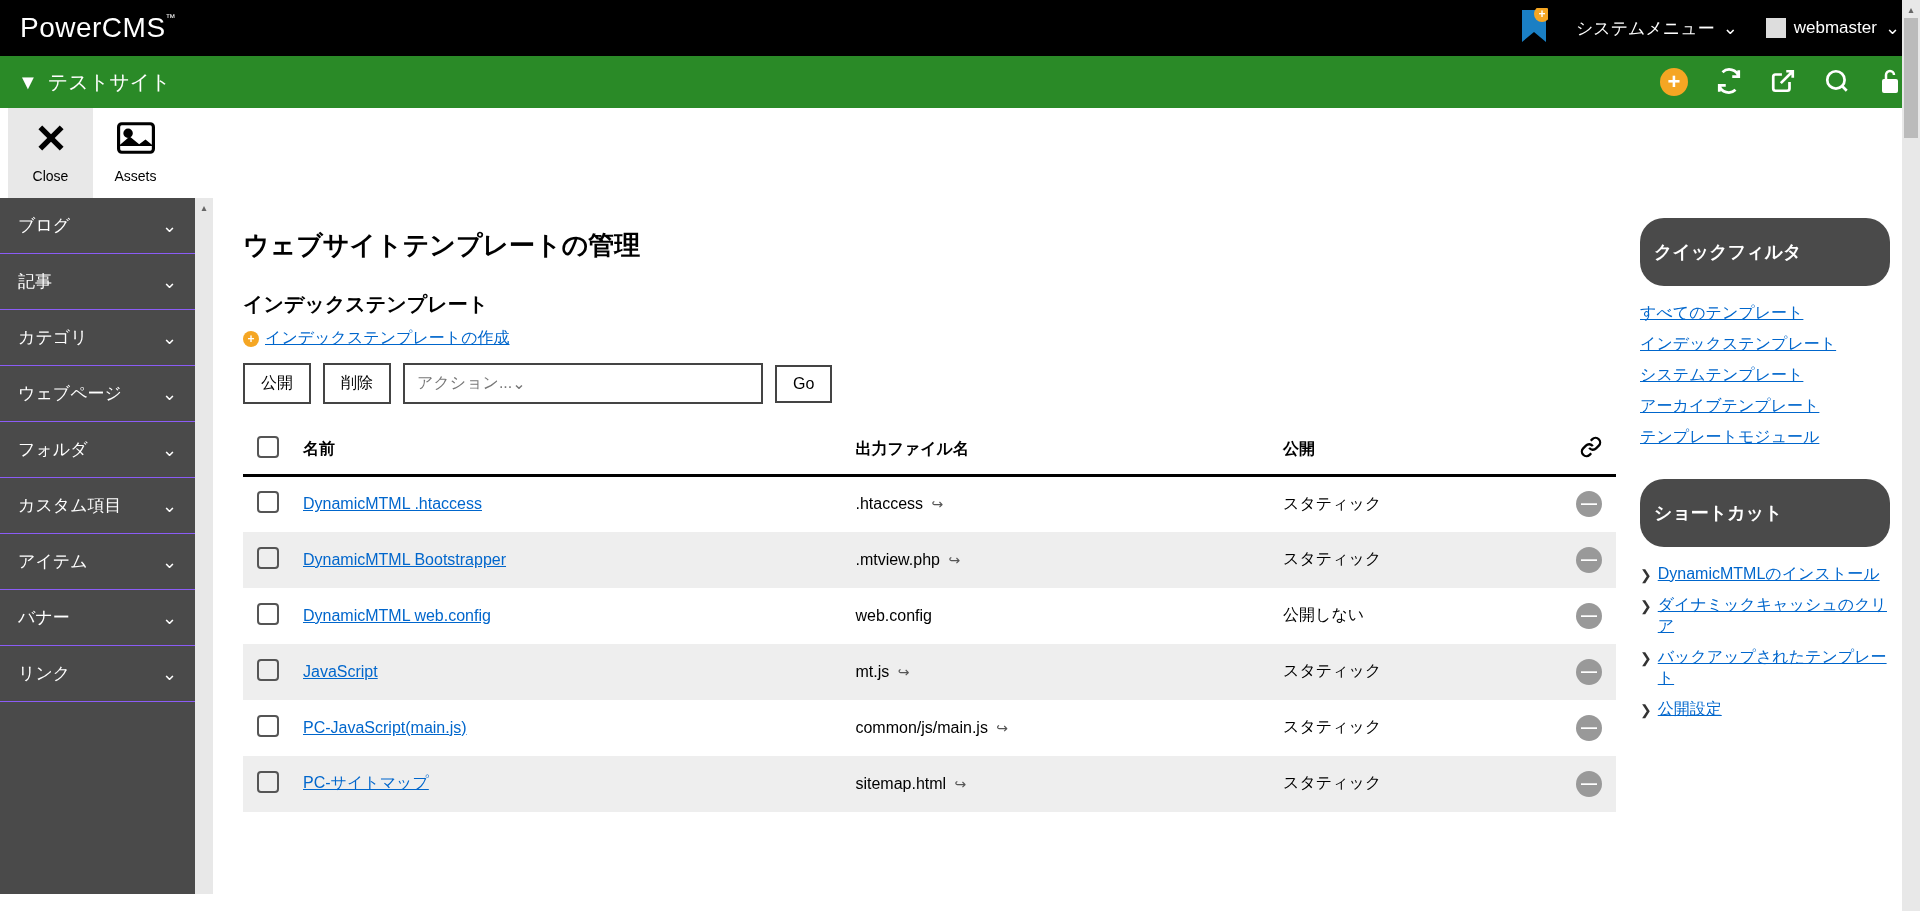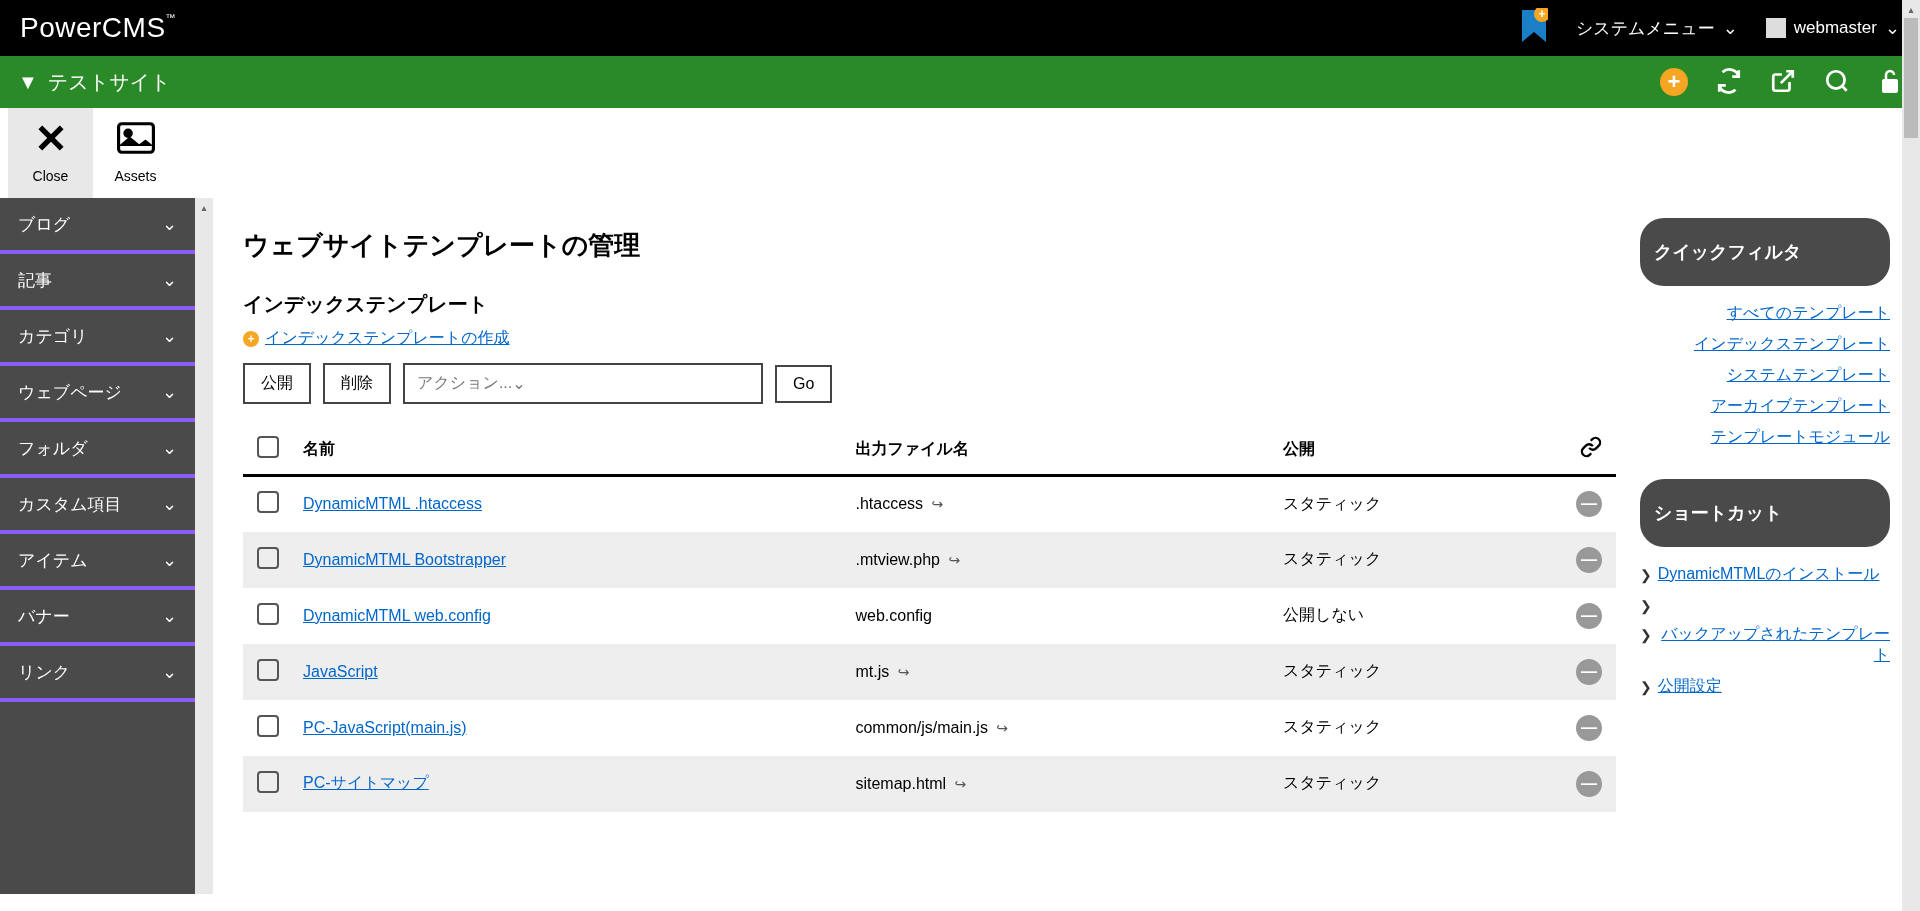--- a/index.html
+++ b/index.html
@@ -26,21 +26,21 @@
 .toolbar { background: #fff; height: 90px; display: flex; align-items: center; padding: 8px; }
 .tool-item { width: 85px; height: 90px; display: flex; flex-direction: column; align-items: center; justify-content: center; gap: 6px; cursor: pointer; }
 .tool-item.close { background: #e8e8e8; }
 .tool-icon { font-size: 32px; }
 
 
 .main-wrap { display: flex; height: calc(100vh - 215px); }
 .sidebar { width: 195px; background: #4a4a4a; overflow-y: auto; position: relative; }
 .sidebar-scrollbar { width: 18px; background: #e8e8e8; }
 .sidebar-scrollbar-up { height: 18px; display: flex; align-items: center; justify-content: center; font-size: 10px; color: #666; }
-.sidebar-item { height: 56px; display: flex; align-items: center; justify-content: space-between; padding: 0 18px; color: #fff; font-size: 17px; border-bottom: 4px solid #8b5cf6; cursor: pointer; }
+.sidebar-item { height: 56px; display: flex; align-items: center; justify-content: space-between; padding: 0 18px; color: #fff; font-size: 17px; border-bottom: 1px solid #8b5cf6; cursor: pointer; }
 .sidebar-chevron { font-size: 18px; }
 
 .content { flex: 1; padding: 0 30px 20px 30px; overflow-y: auto; }
 .page-title { font-size: 26px; font-weight: bold; margin: 30px 0 28px 0; }
 .section-title { font-size: 20px; font-weight: bold; margin-bottom: 10px; }
 .create-link { color: #0066cc; text-decoration: underline; font-size: 16px; }
 .create-link-wrap { display: flex; align-items: center; gap: 6px; margin-bottom: 14px; }
 .plus-small { width: 16px; height: 16px; background: #f5a623; border-radius: 50%; display: inline-flex; align-items: center; justify-content: center; color: #fff; font-size: 12px; font-weight: bold; }
 
 .action-bar { display: flex; gap: 12px; align-items: center; margin-bottom: 20px; }
@@ -58,21 +58,21 @@
 .tbl tbody td { padding: 12px 10px; font-size: 16px; }
 .tbl tbody td.chk-col { text-align: center; }
 .chk { width: 22px; height: 22px; border: 2px solid #555; border-radius: 4px; display: inline-block; cursor: pointer; }
 .row-link { color: #0066cc; text-decoration: underline; }
 .ext-icon { font-size: 14px; color: #555; margin-left: 4px; }
 .minus-circle { width: 26px; height: 26px; background: #999; border-radius: 50%; display: inline-flex; align-items: center; justify-content: center; color: #fff; font-weight: bold; }
 
 
 .right-panel { width: 250px; padding: 20px 0 0 0; }
 .panel-header { background: #4a4a4a; color: #fff; font-size: 18px; font-weight: bold; padding: 22px 14px; border-radius: 24px; }
-.panel-body { padding: 12px 0 26px 0; text-align: right; }
+.panel-body { padding: 12px 0 26px 0; }
 .panel-link { display: block; color: #0066cc; text-decoration: underline; font-size: 16px; padding: 5px 0; }
 .panel-link-wrap { display: flex; align-items: flex-start; gap: 6px; padding: 5px 0; }
 .panel-link-wrap .panel-link { padding: 0; }
 .arrow-bullet { color: #333; font-size: 14px; margin-top: 3px; }
 
 .page-scrollbar { width: 18px; background: #e8e8e8; position: fixed; right: 0; top: 0; bottom: 0; }
 .page-scrollbar-up { height: 18px; display: flex; align-items: center; justify-content: center; font-size: 10px; color: #666; }
 .page-scrollbar-thumb { background: #bbb; height: 120px; margin: 0 2px; }
 
 .content-row { display: flex; gap: 24px; }
@@ -296,20 +296,21 @@
           </div>
 
         <div class="panel-header">ショートカット</div>
         <div class="panel-body" id="shortcuts-links">
             <div class="panel-link-wrap">
               <span class="arrow-bullet">❯</span>
               <a href="#" class="panel-link">DynamicMTMLのインストール</a>
             </div>
             <div class="panel-link-wrap">
               <span class="arrow-bullet">❯</span>
+              <a href="#" class="panel-link">ダイナミックキャッシュのクリア</a>
             </div>
             <div class="panel-link-wrap">
               <span class="arrow-bullet">❯</span>
               <a href="#" class="panel-link">バックアップされたテンプレート</a>
             </div>
             <div class="panel-link-wrap">
               <span class="arrow-bullet">❯</span>
               <a href="#" class="panel-link">公開設定</a>
             </div>
           </div>

